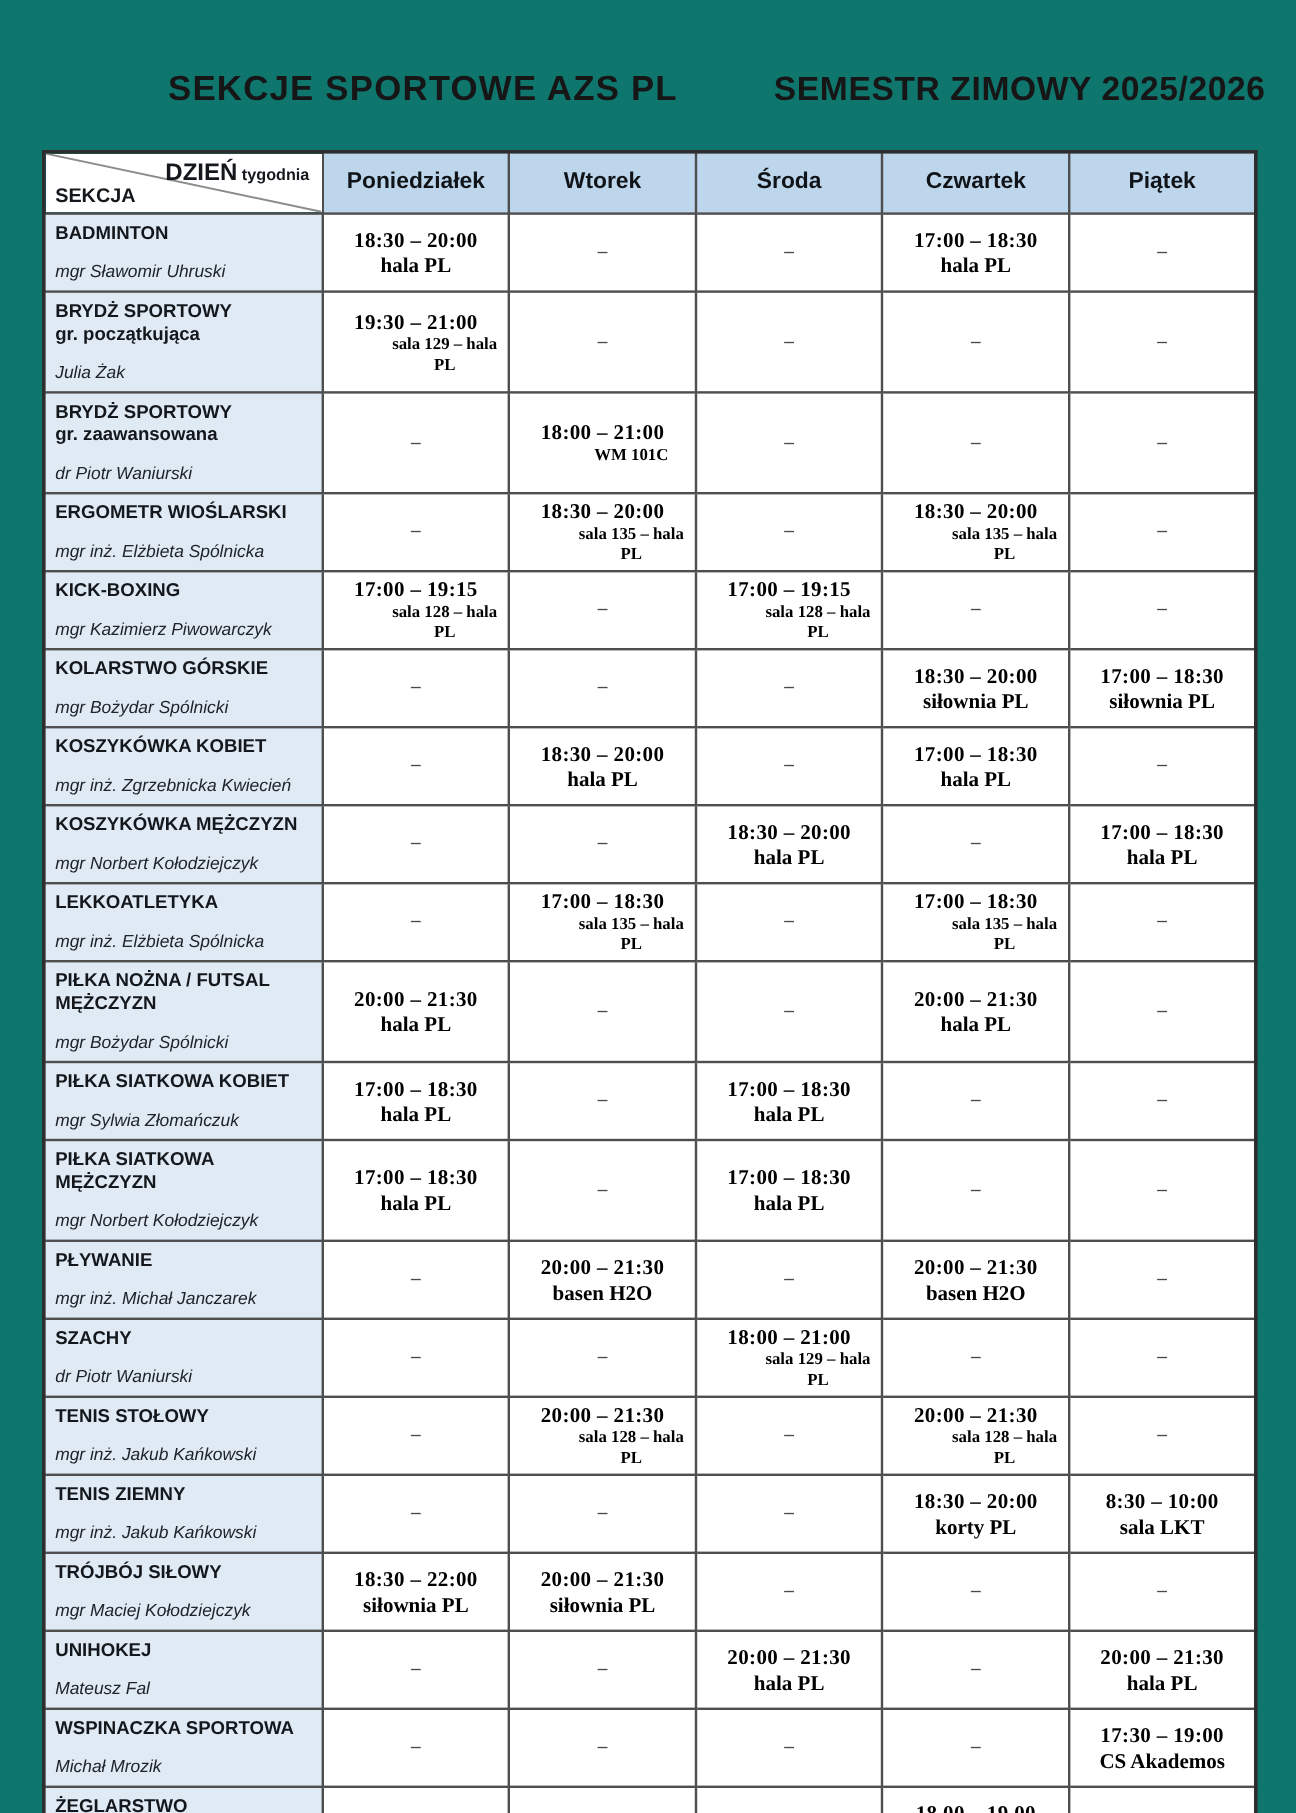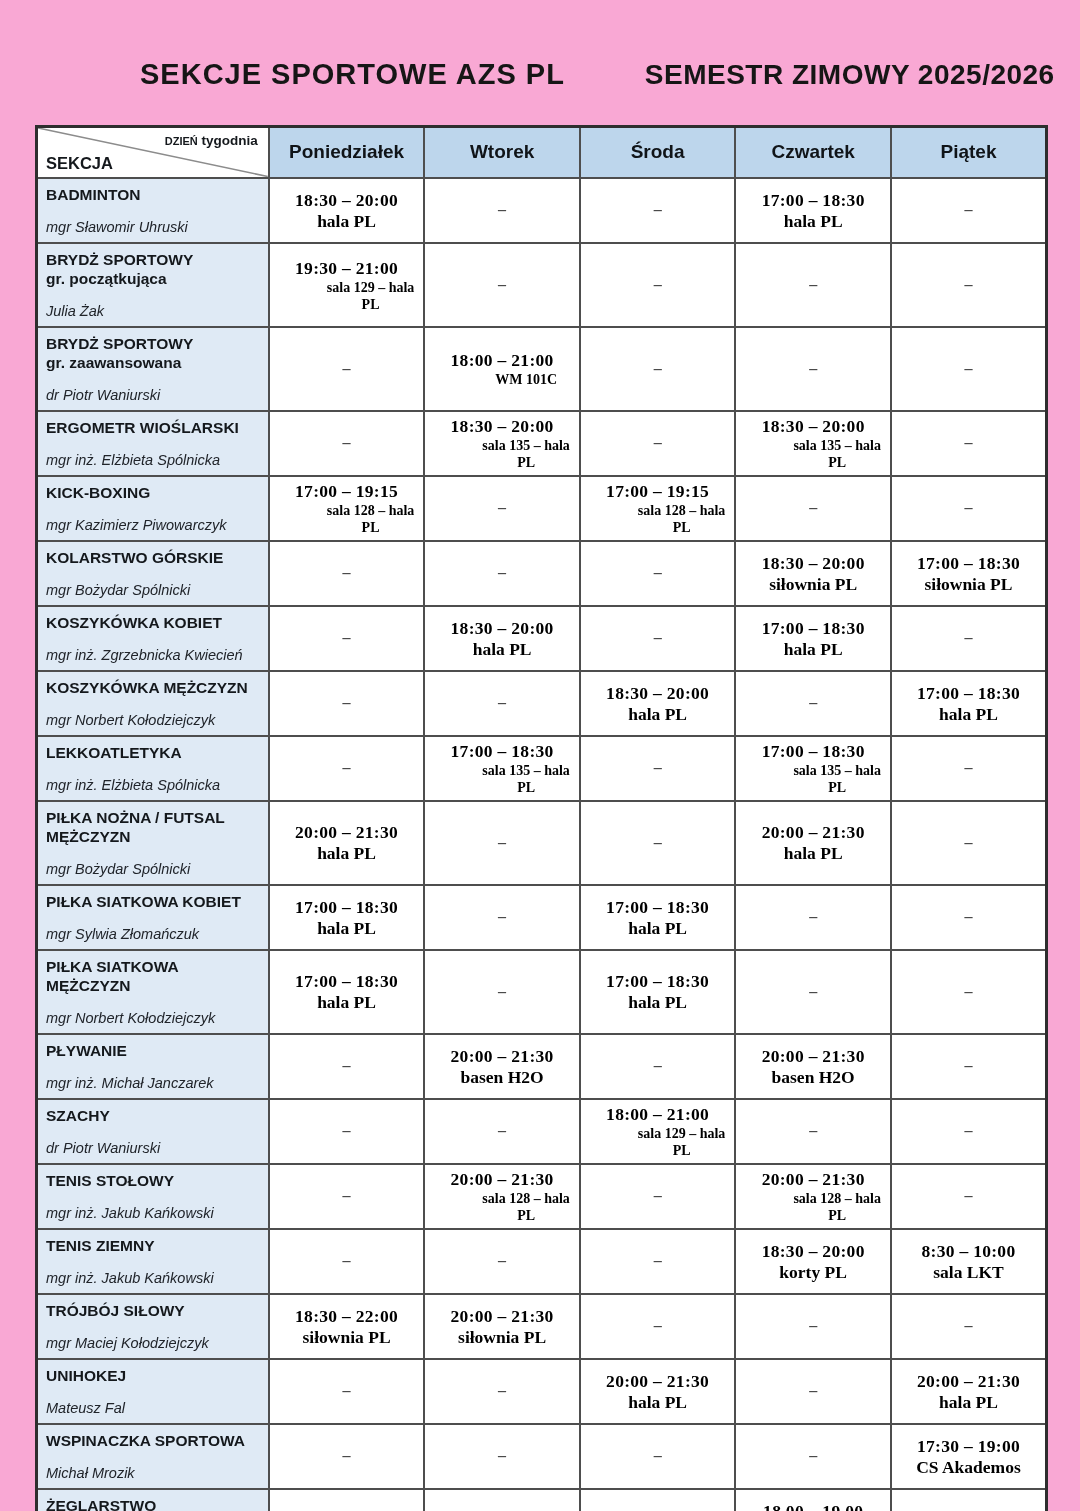--- a/index.html
+++ b/index.html
@@ -1,20 +1,20 @@
 <!DOCTYPE html>
 <html lang="pl"><head>
 <meta charset="utf-8">
 <style>
   * { margin:0; padding:0; box-sizing:border-box; }
   html,body { background:#ffffff; }
   .page {
     position:relative;
     width:1080px; height:1511px;
-    background:#f9a8d4;
+    background:#0f766e;
     font-family:"Liberation Sans", sans-serif;
     overflow:hidden;
   }
   
   .titles {
     position:absolute; top:58px; left:140px; right:40px;
     display:flex; align-items:baseline;
     white-space:nowrap;
   }
   .title-left  { font-size:29px; font-weight:bold; color:#161616; letter-spacing:1px; }
@@ -41,21 +41,21 @@
   th.corner-cell {
     background:#ffffff;
     position:relative;
     height:51px;
   }
   .corner-diag { position:absolute; left:0; top:0; width:100%; height:100%; display:block; }
   .corner-top {
     position:absolute; top:5px; right:10px;
     font-size:13.5px; font-weight:bold; color:#14181c;
   }
-  .corner-top .big { font-size:11px; font-weight:bold;text-align:center; }
+  .corner-top .big { font-size:20px; font-weight:bold;text-align:center; }
   .corner-bottom {
     position:absolute; left:8px; bottom:4px;
     font-size:16.5px; font-weight:bold; color:#14181c;
   }
   
   td.section-cell {
     background:#dfeaf5;
     text-align:left; vertical-align:middle;
     padding:6px 8px;
   }

